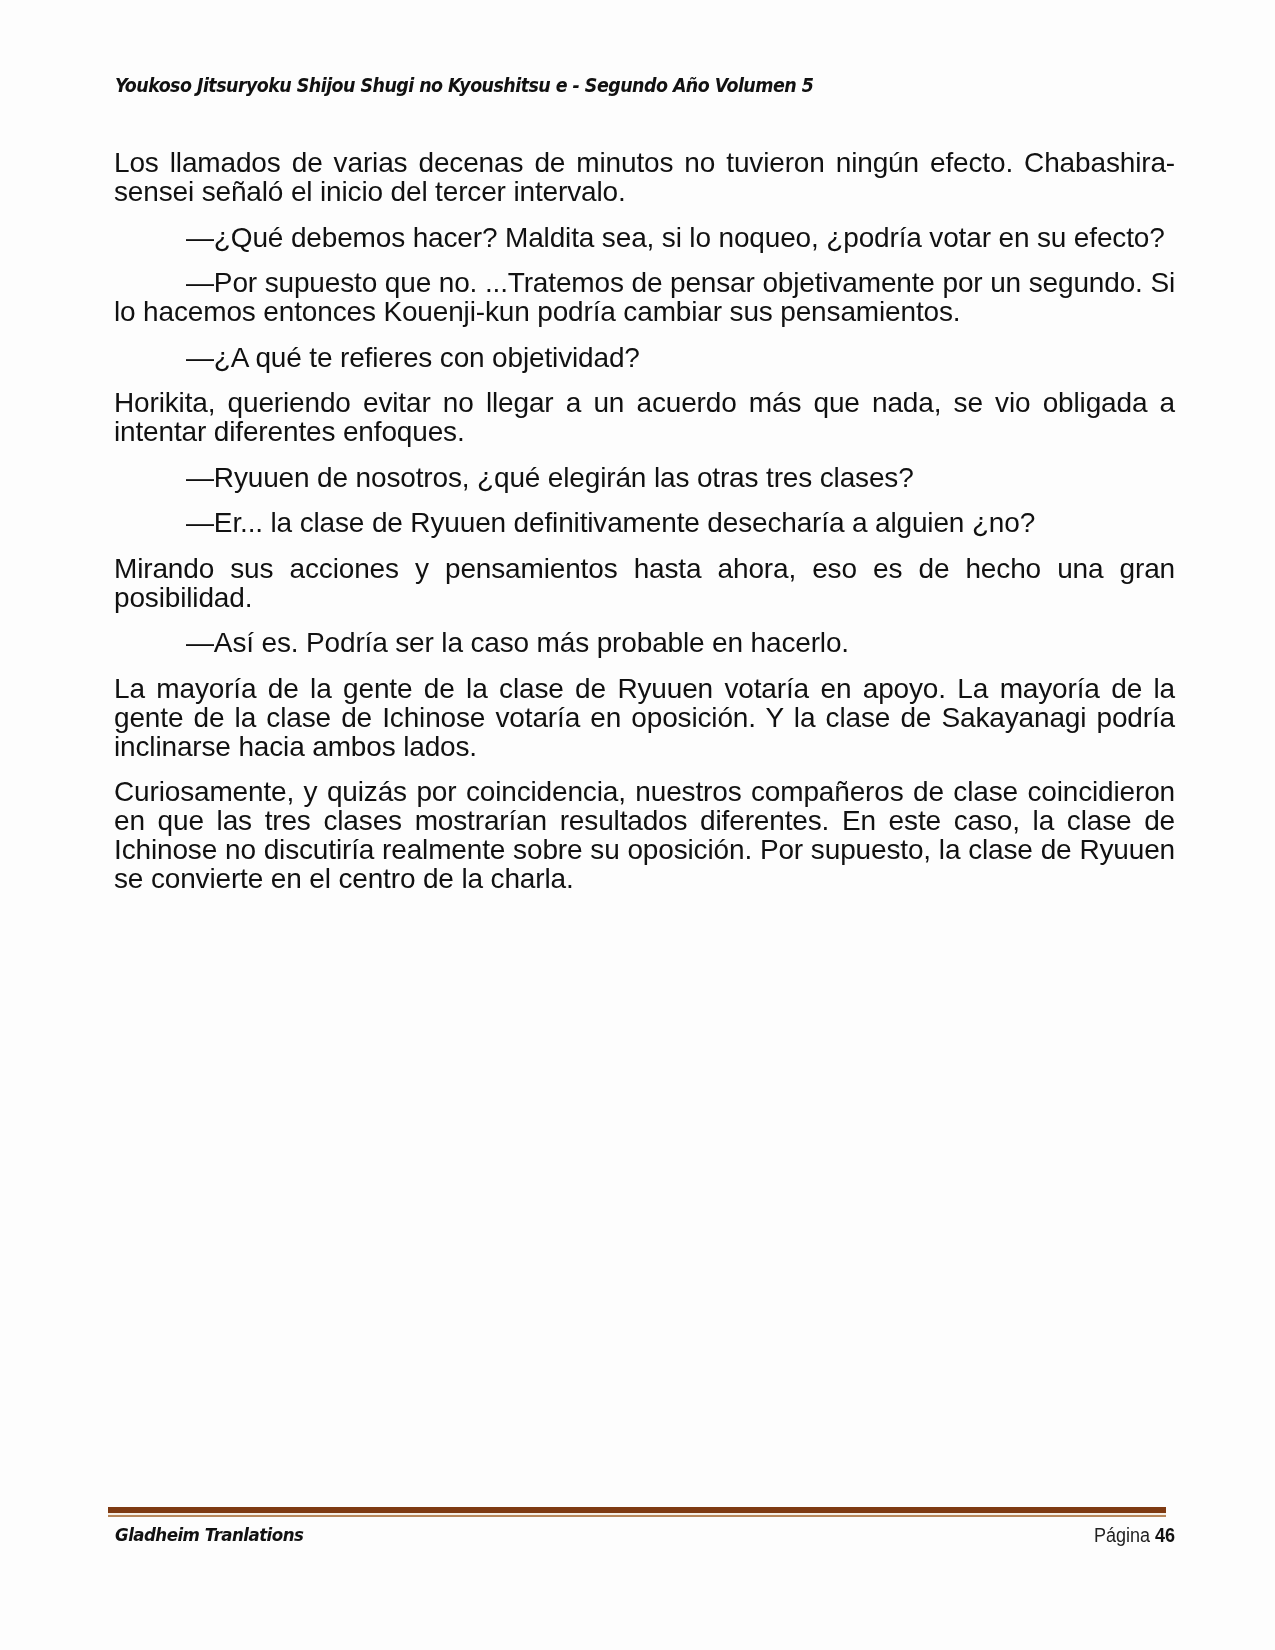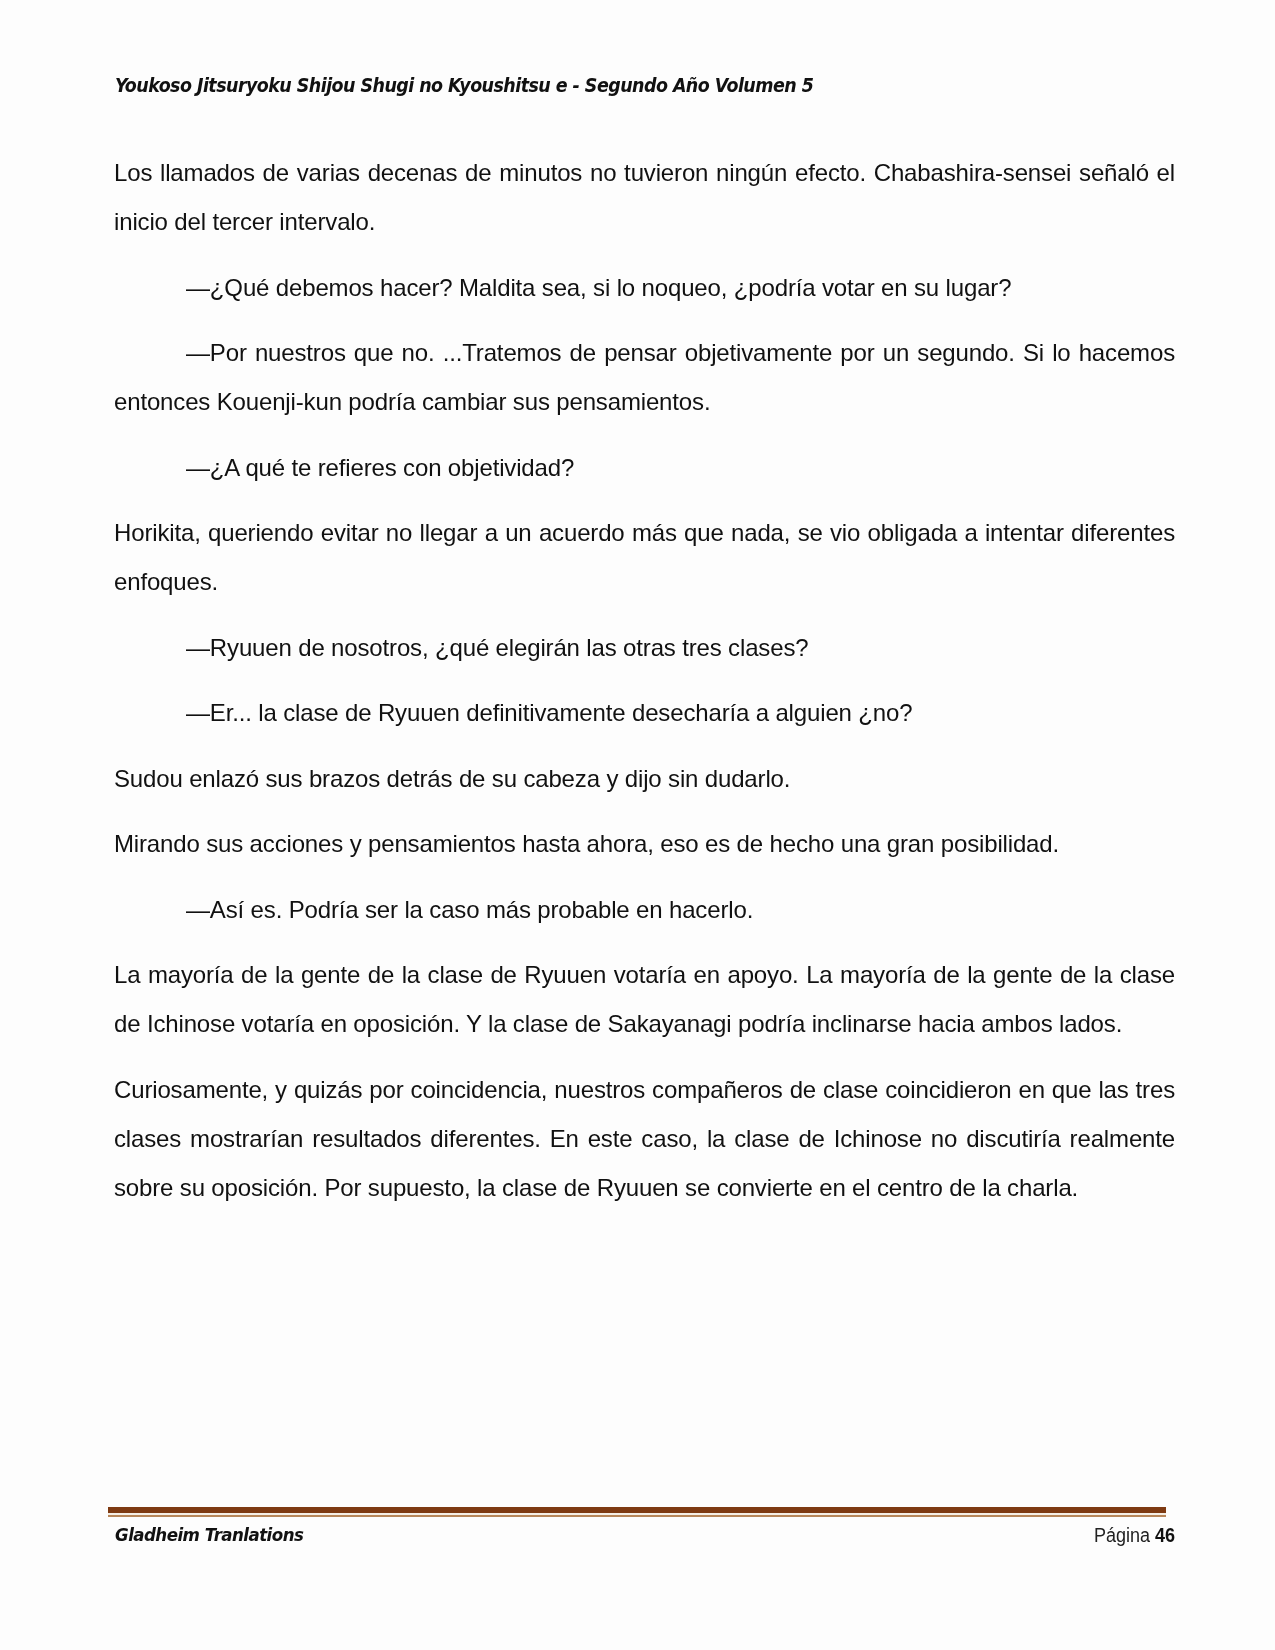--- a/index.html
+++ b/index.html
@@ -29,22 +29,22 @@
       transform: scaleX(0.92);
       transform-origin: left center;
     }
     .body-text {
       position: absolute;
       left: 114px;
       top: 148px;
       width: 1061px;
     }
     .para {
-      font-size: 24px;
-      line-height: 49px;
+      font-size: 28px;
+      line-height: 29px;
       margin: 0 0 16.5px 0;
       text-align: justify;
       letter-spacing: -0.15px;
     }
     .para.dialogue {
       text-indent: 72px;
     }
     .footer-rule {
       position: absolute;
       left: 108px;
@@ -93,27 +93,26 @@
       color: #111;
     }
   </style>
 </head>
 <body>
 
 <div class="page-header">Youkoso Jitsuryoku Shijou Shugi no Kyoushitsu e - Segundo Año Volumen 5</div>
 
 <div class="body-text">
   <p class="para narration">Los llamados de varias decenas de minutos no tuvieron ningún efecto. Chabashira-sensei señaló el inicio del tercer intervalo.</p>
-  <p class="para dialogue">—¿Qué debemos hacer? Maldita sea, si lo noqueo, ¿podría votar en su lugar?</p>
-  <p class="para dialogue">—Por nuestros que no. ...Tratemos de pensar objetivamente por un segundo. Si lo hacemos entonces Kouenji-kun podría cambiar sus pensamientos.</p>
+  <p class="para dialogue">—¿Qué debemos hacer? Maldita sea, si lo noqueo, ¿podría votar en su efecto?</p>
+  <p class="para dialogue">—Por supuesto que no. ...Tratemos de pensar objetivamente por un segundo. Si lo hacemos entonces Kouenji-kun podría cambiar sus pensamientos.</p>
   <p class="para dialogue">—¿A qué te refieres con objetividad?</p>
   <p class="para narration">Horikita, queriendo evitar no llegar a un acuerdo más que nada, se vio obligada a intentar diferentes enfoques.</p>
   <p class="para dialogue">—Ryuuen de nosotros, ¿qué elegirán las otras tres clases?</p>
   <p class="para dialogue">—Er... la clase de Ryuuen definitivamente desecharía a alguien ¿no?</p>
-  <p class="para narration">Sudou enlazó sus brazos detrás de su cabeza y dijo sin dudarlo.</p>
   <p class="para narration">Mirando sus acciones y pensamientos hasta ahora, eso es de hecho una gran posibilidad.</p>
   <p class="para dialogue">—Así es. Podría ser la caso más probable en hacerlo.</p>
   <p class="para narration">La mayoría de la gente de la clase de Ryuuen votaría en apoyo. La mayoría de la gente de la clase de Ichinose votaría en oposición. Y la clase de Sakayanagi podría inclinarse hacia ambos lados.</p>
   <p class="para narration">Curiosamente, y quizás por coincidencia, nuestros compañeros de clase coincidieron en que las tres clases mostrarían resultados diferentes. En este caso, la clase de Ichinose no discutiría realmente sobre su oposición. Por supuesto, la clase de Ryuuen se convierte en el centro de la charla.</p>
 </div>
 
 <div class="footer-rule">
   <div class="rule-thick"></div>
   <div class="rule-gap"></div>
   <div class="rule-thin"></div>

